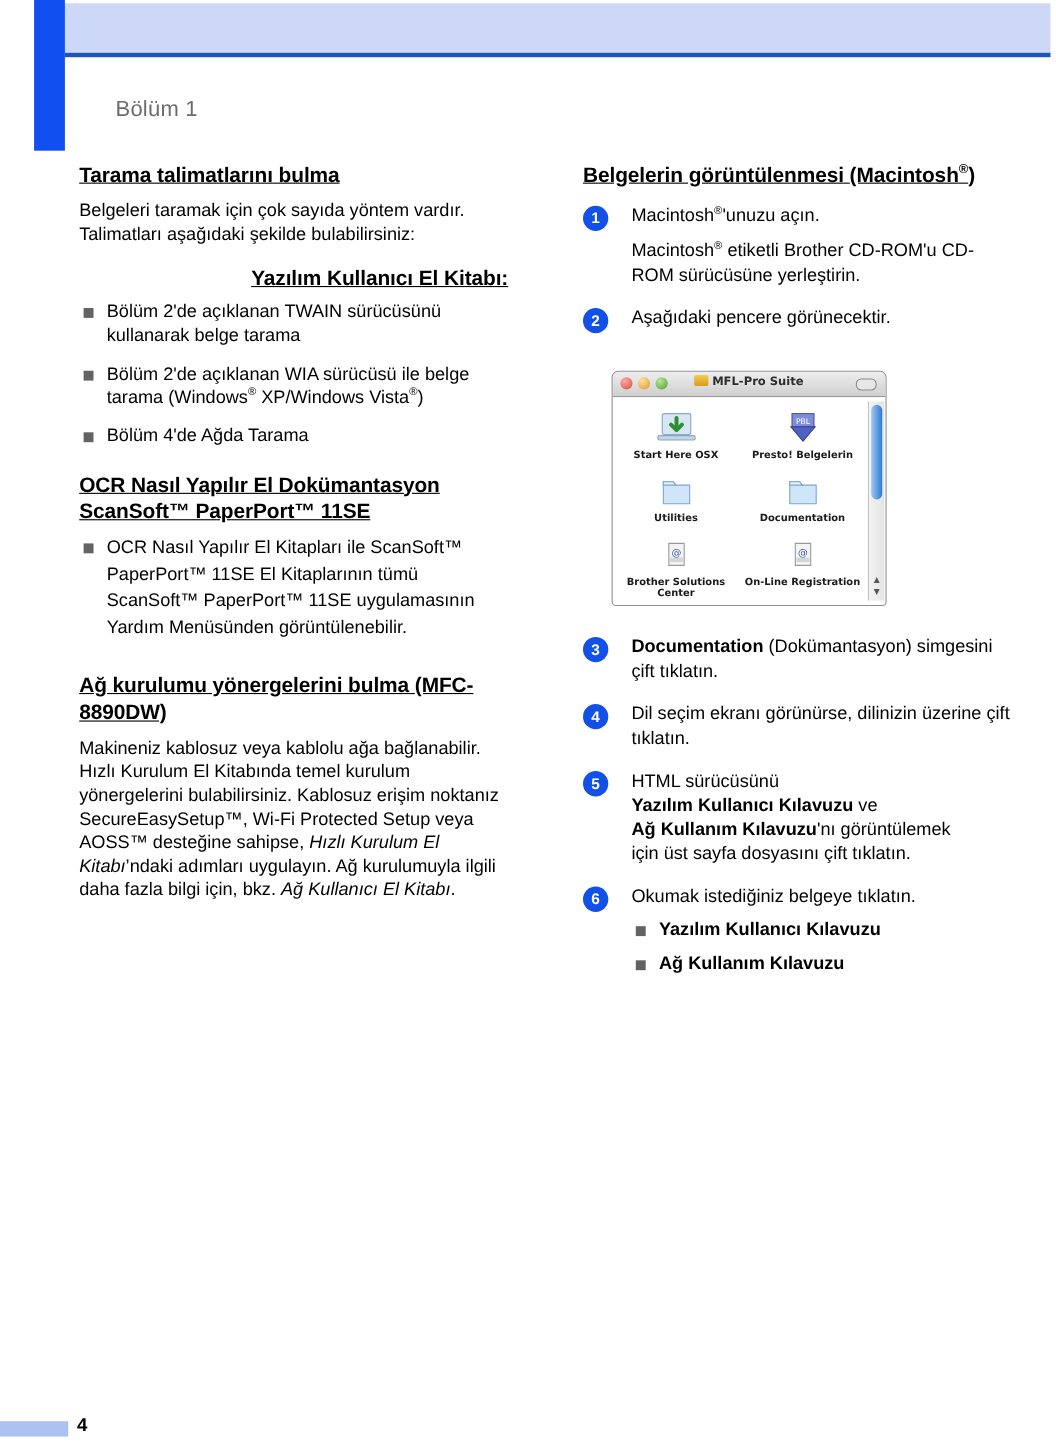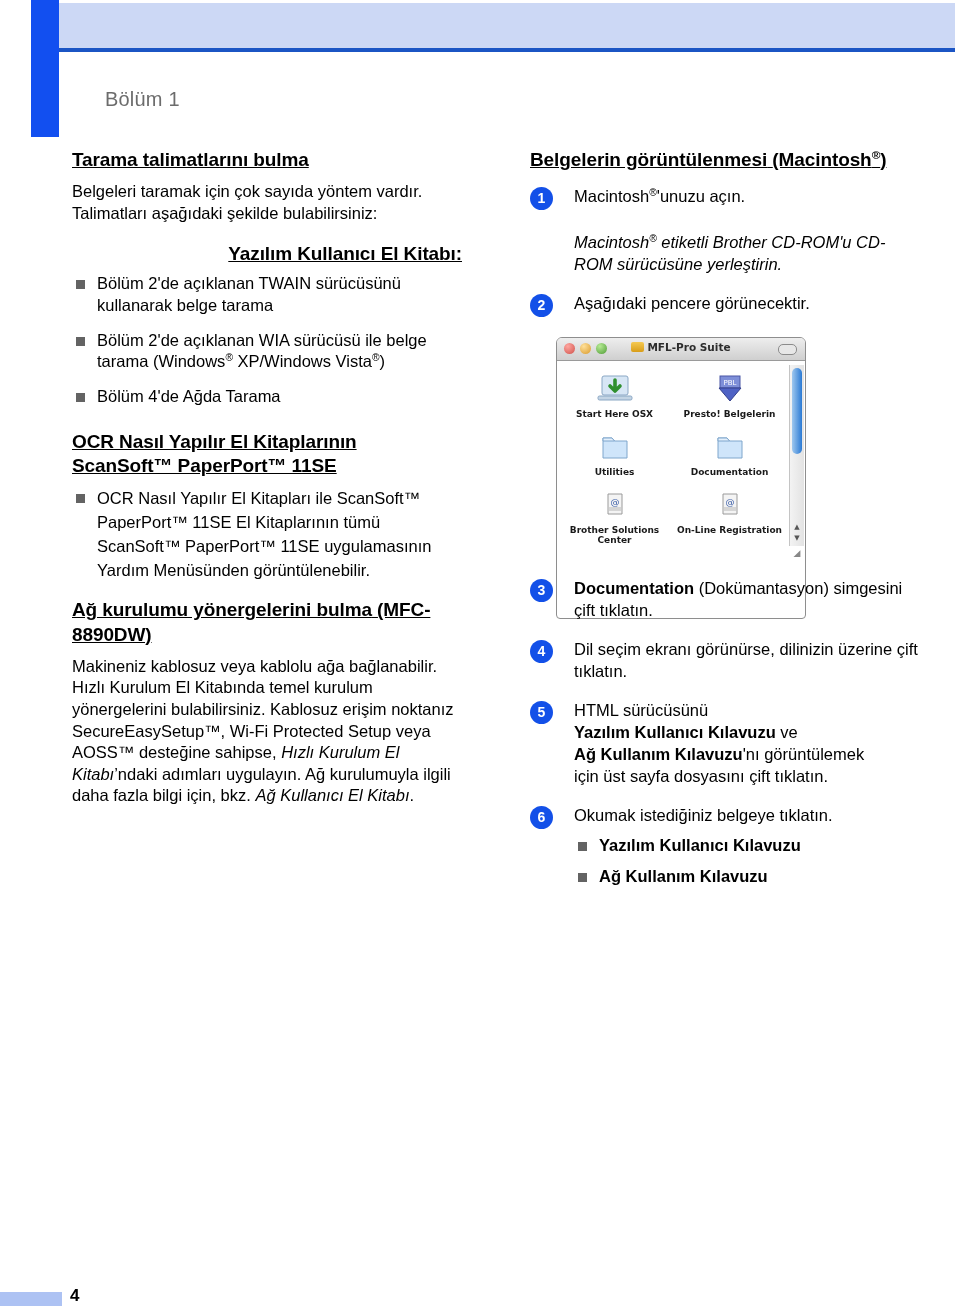--- a/index.html
+++ b/index.html
@@ -149,21 +149,21 @@
     line-height: 23px;
   }
   .step .ln { display: block; }
 
   
   .macwin {
     position: absolute;
     left: 556px;
     top: 337px;
     width: 250px;
-    height: 282px;
+    height: 214px;
     border: 1px solid #8e8e8e;
     border-radius: 6px 6px 4px 4px;
     background: #ffffff;
     box-sizing: border-box;
     overflow: hidden;
     font-family: "DejaVu Sans", sans-serif;
   }
   .macwin .titlebar {
     height: 22px;
     background: linear-gradient(#eeeeee, #cfcfcf);
@@ -284,51 +284,51 @@
     </li>
     <li class="wia">
       Bölüm 2'de açıklanan WIA sürücüsü ile belge tarama (Windows<sup class="reg">®</sup> XP/Windows Vista<sup class="reg">®</sup>)
     </li>
     <li>
       <span>Bölüm 4'de Ağda Tarama</span>
     </li>
   </ul>
 
   <h2 class="sec" style="margin-top:22px;">
-    <span class="ln">OCR Nasıl Yapılır El Kitaplarının</span>
+    <span class="ln">OCR Nasıl Yapılır El Dokümantasyon</span>
     <span class="ln">ScanSoft™ PaperPort™ 11SE</span>
   </h2>
 
   <ul class="sq loose">
     <li>
       <span>OCR Nasıl Yapılır El Kitapları ile ScanSoft™ PaperPort™ 11SE El Kitaplarının tümü ScanSoft™ PaperPort™ 11SE uygulamasının Yardım Menüsünden görüntülenebilir.</span>
     </li>
   </ul>
 
-  <h2 class="sec" style="margin-top:16px;">
+  <h2 class="sec" style="margin-top:30px;">
     <span class="ln">Ağ kurulumu yönergelerini bulma</span>
     <span class="ln">(MFC-8890DW)</span>
   </h2>
 
   <p class="body">Makineniz kablosuz veya kablolu ağa bağlanabilir. Hızlı Kurulum El Kitabında temel kurulum yönergelerini bulabilirsiniz. Kablosuz erişim noktanız SecureEasySetup™, Wi-Fi Protected Setup veya AOSS™ desteğine sahipse, <i class="it">Hızlı Kurulum El Kitabı</i>’ndaki adımları uygulayın. Ağ kurulumuyla ilgili daha fazla bilgi için, bkz. <i class="it">Ağ Kullanıcı El Kitabı</i>.</p>
 
 </div>
 
 <div class="col col-right">
 
   <h2 class="sec">
     <span class="ln">Belgelerin görüntülenmesi</span>
     <span class="ln">(Macintosh<sup class="reg">®</sup>)</span>
   </h2>
 
   <ul class="steps" style="margin-top:14px;">
     <li class="step">
       <span class="num">1</span>
       <span class="ln">Macintosh<sup class="reg">®</sup>'unuzu açın.</span>
-      <span class="ln" style="margin-top:24px;font-style:italic;">Macintosh<sup class="reg">®</sup> etiketli Brother CD-ROM'u CD-ROM sürücüsüne yerleştirin.</span>
+      <span class="ln" style="margin-top:10px;">Macintosh<sup class="reg">®</sup> etiketli Brother CD-ROM'u CD-ROM sürücüsüne yerleştirin.</span>
     </li>
     <li class="step">
       <span class="num">2</span>
       <span class="ln">Aşağıdaki pencere görünecektir.</span>
     </li>
   </ul>
 
 </div>
 
 <div class="macwin">

